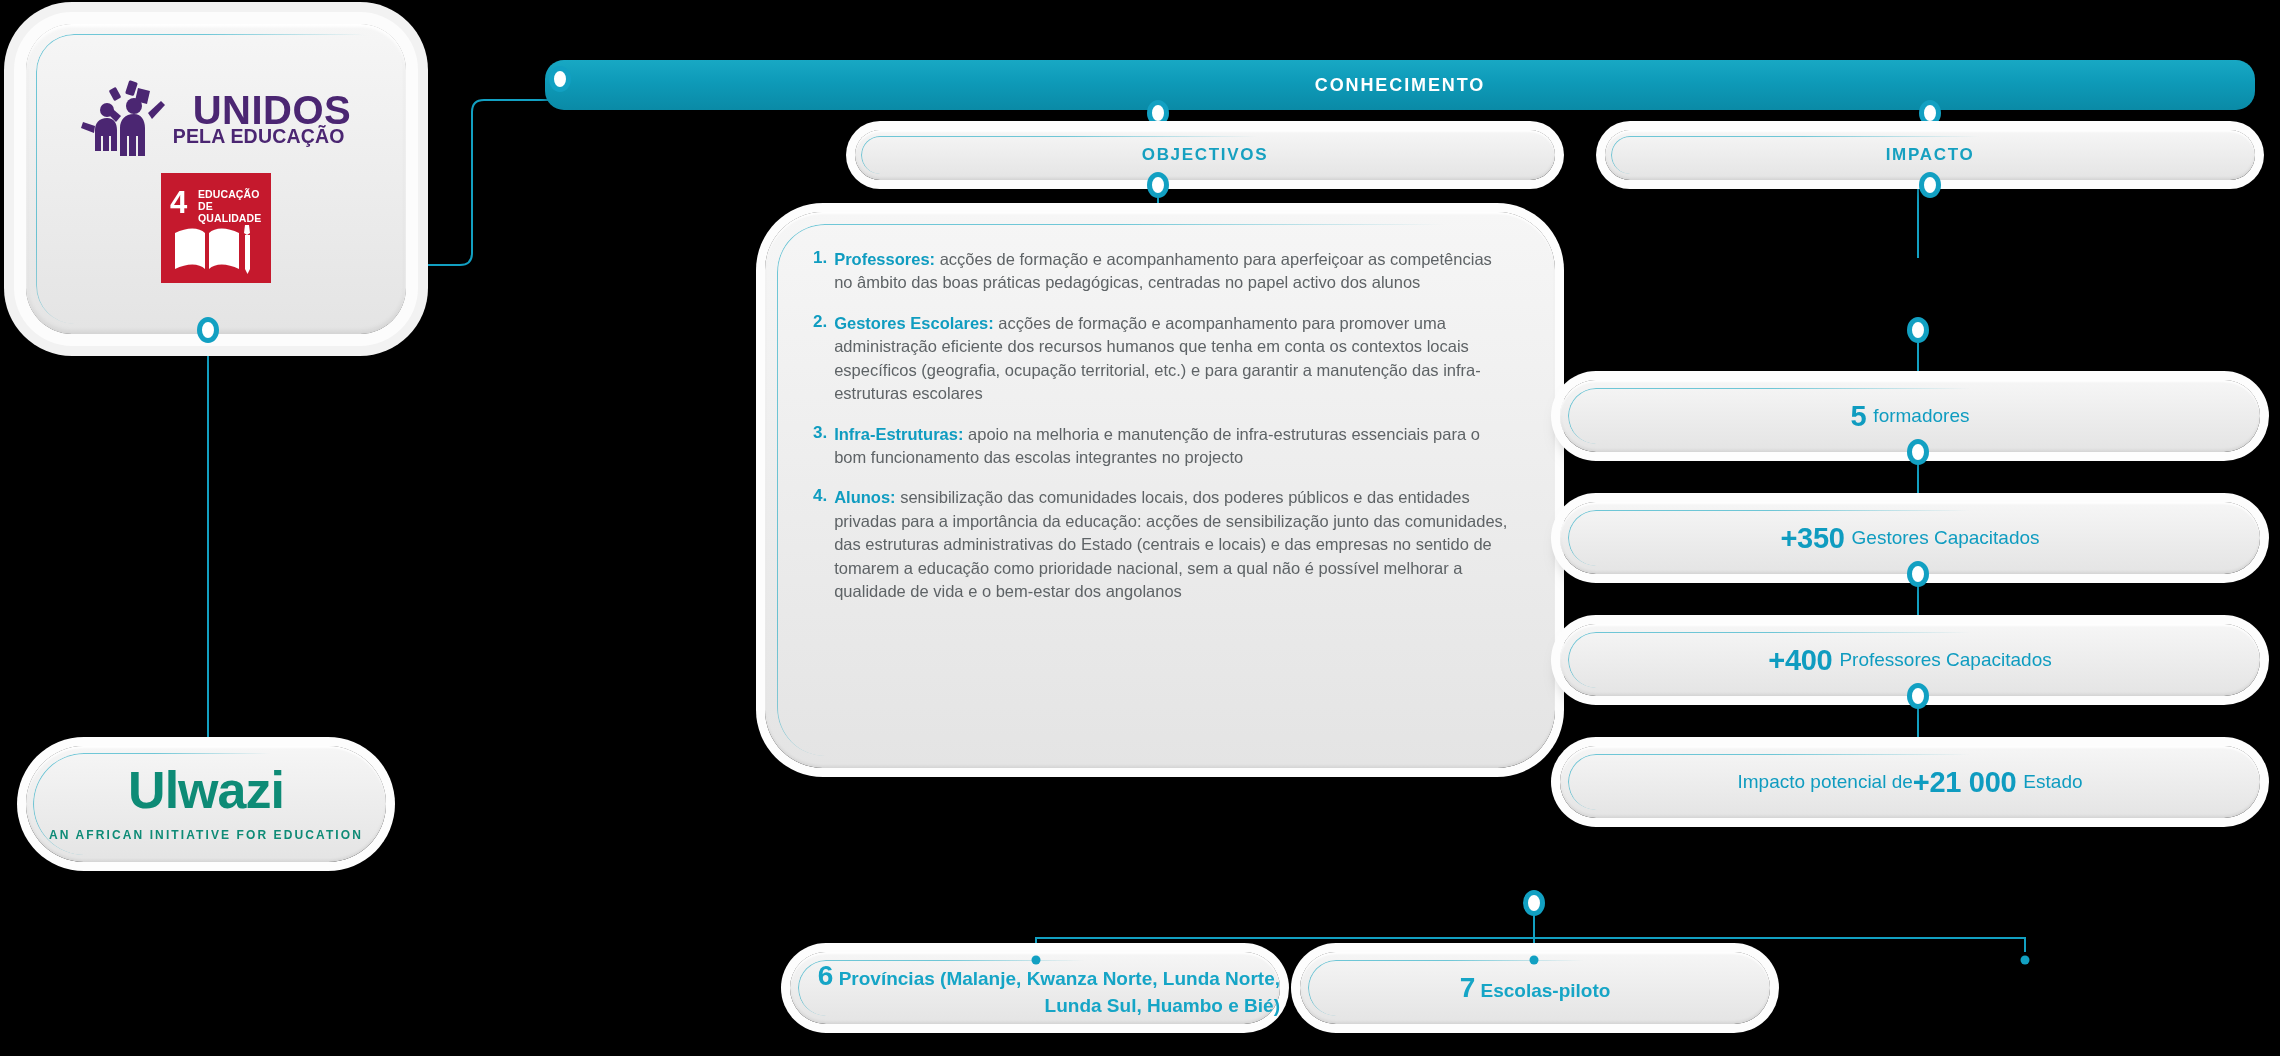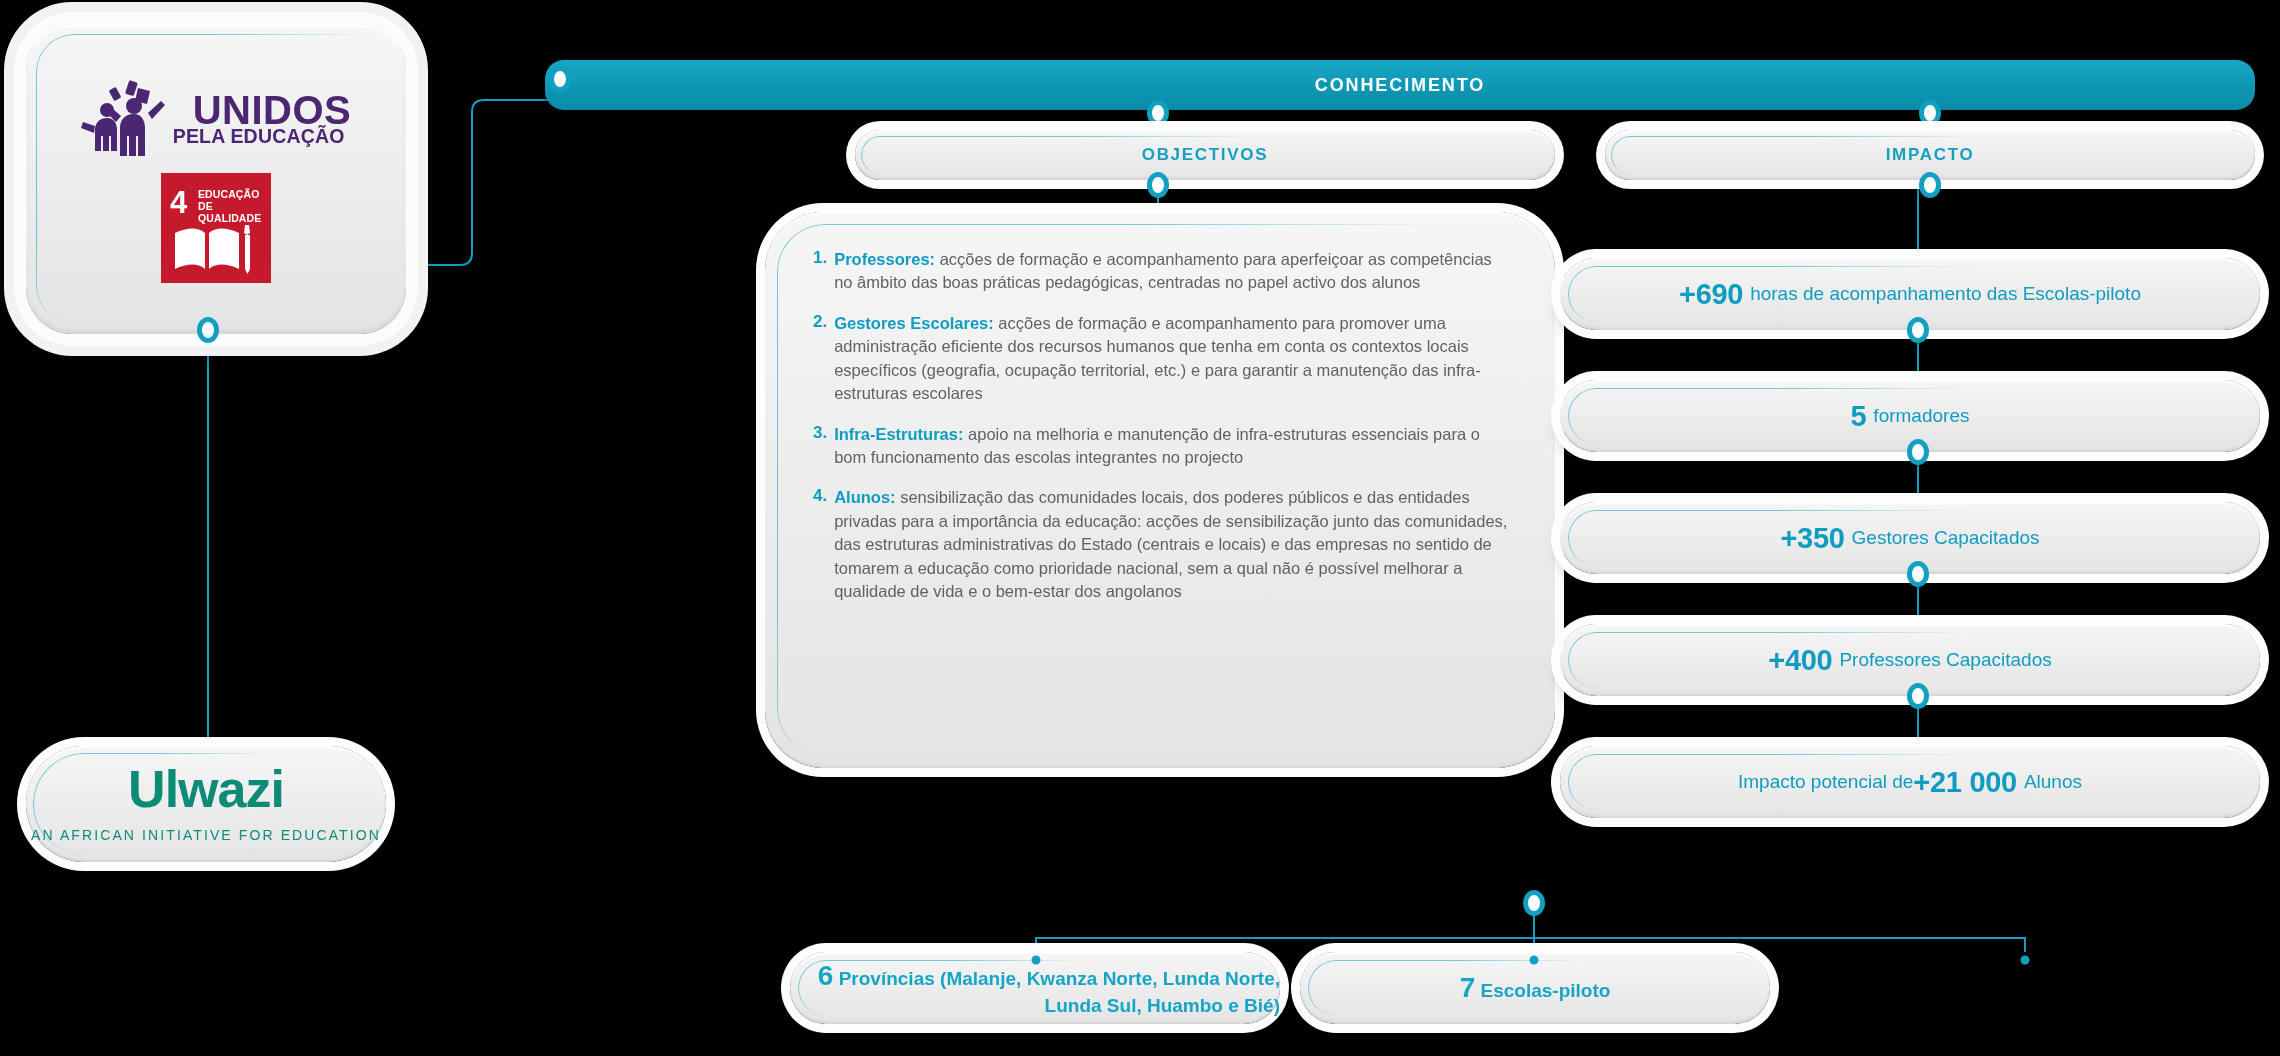--- a/index.html
+++ b/index.html
@@ -63,21 +63,21 @@
   .sdg .cap{ position:absolute; left:37px; top:16px; font-size:10.5px; font-weight:700;
              line-height:1.12; letter-spacing:.1px; text-align:left; }
 
   
   #ulwazi-panel{
     left:26px; top:746px; width:360px; height:116px;
     border-radius:58px; flex-direction:column;
   }
   #ulwazi-panel::after{ inset:7px; border-radius:52px; }
   .ulwazi-name{ font-size:52px; font-weight:700; color:#0e8b76; letter-spacing:-1px; line-height:.95; }
-  .ulwazi-tag{ font-size:14px; font-weight:400; color:#0e8b76; letter-spacing:2.1px; margin-top:13px; }
+  .ulwazi-tag{ font-size:12px; font-weight:700; color:#0e8b76; letter-spacing:2.1px; margin-top:13px; }
 
   
   #conhecimento{
     position:absolute; left:545px; top:60px; width:1710px; height:50px;
     border-radius:19px;
     background:linear-gradient(180deg,#18a8c4 0%,#0e9ab8 45%,#0a8aa6 100%);
     color:#fff; font-size:18px; font-weight:700; letter-spacing:1.9px;
     display:flex; align-items:center; justify-content:center;
     box-shadow:0 4px 10px -2px rgba(0,0,0,.6);
   }
@@ -242,25 +242,20 @@
         <span class="obj-body"><b>Alunos:</b><span> sensibilização das comunidades locais, dos poderes públicos e das entidades privadas para a importância da educação: acções de sensibilização junto das comunidades, das estruturas administrativas do Estado (centrais e locais) e das empresas no sentido de tomarem a educação como prioridade nacional, sem a qual não é possível melhorar a qualidade de vida e o bem-estar dos angolanos</span></span>
       </div>
     </div>
   </div>
 
   <div class="plate sec-head" id="impacto-head">
     <span>IMPACTO</span>
   </div>
   <div class="node" style="left:1930px; top:185px;"></div>
 
-  <div class="plate imp" id="imp-0">
-    <span></span>
-      <b>+690</b>
-      <span class="lbl">horas de acompanhamento das Escolas-piloto</span>
-  </div>
   <div class="node" style="left:1918px; top:330px;"></div>
   <div class="node sm" style="left:1918px; top:380px;"></div>
 
   <div class="plate imp" id="imp-1">
     <span></span>
       <b>5</b>
       <span class="lbl">formadores</span>
   </div>
   <div class="node" style="left:1918px; top:452px;"></div>
   <div class="node sm" style="left:1918px; top:502px;"></div>
@@ -277,21 +272,21 @@
     <span></span>
       <b>+400</b>
       <span class="lbl">Professores Capacitados</span>
   </div>
   <div class="node" style="left:1918px; top:696px;"></div>
   <div class="node sm" style="left:1918px; top:746px;"></div>
 
   <div class="plate imp" id="imp-4">
     <span>Impacto potencial de </span>
       <b>+21 000</b>
-      <span class="lbl">Alunos</span>
+      <span class="lbl">Estado</span>
   </div>
 
   <div class="node" style="left:1534px; top:903px;"></div>
 
   <div class="plate raio" id="raio-0">
     <span><b>6</b> <span>Províncias  (Malanje, Kwanza Norte, Lunda Norte, Lunda Sul, Huambo e Bié)</span></span>
   </div>
   <div class="node sm" style="left:1036px; top:960px;"></div>
 
   <div class="plate raio" id="raio-1">

